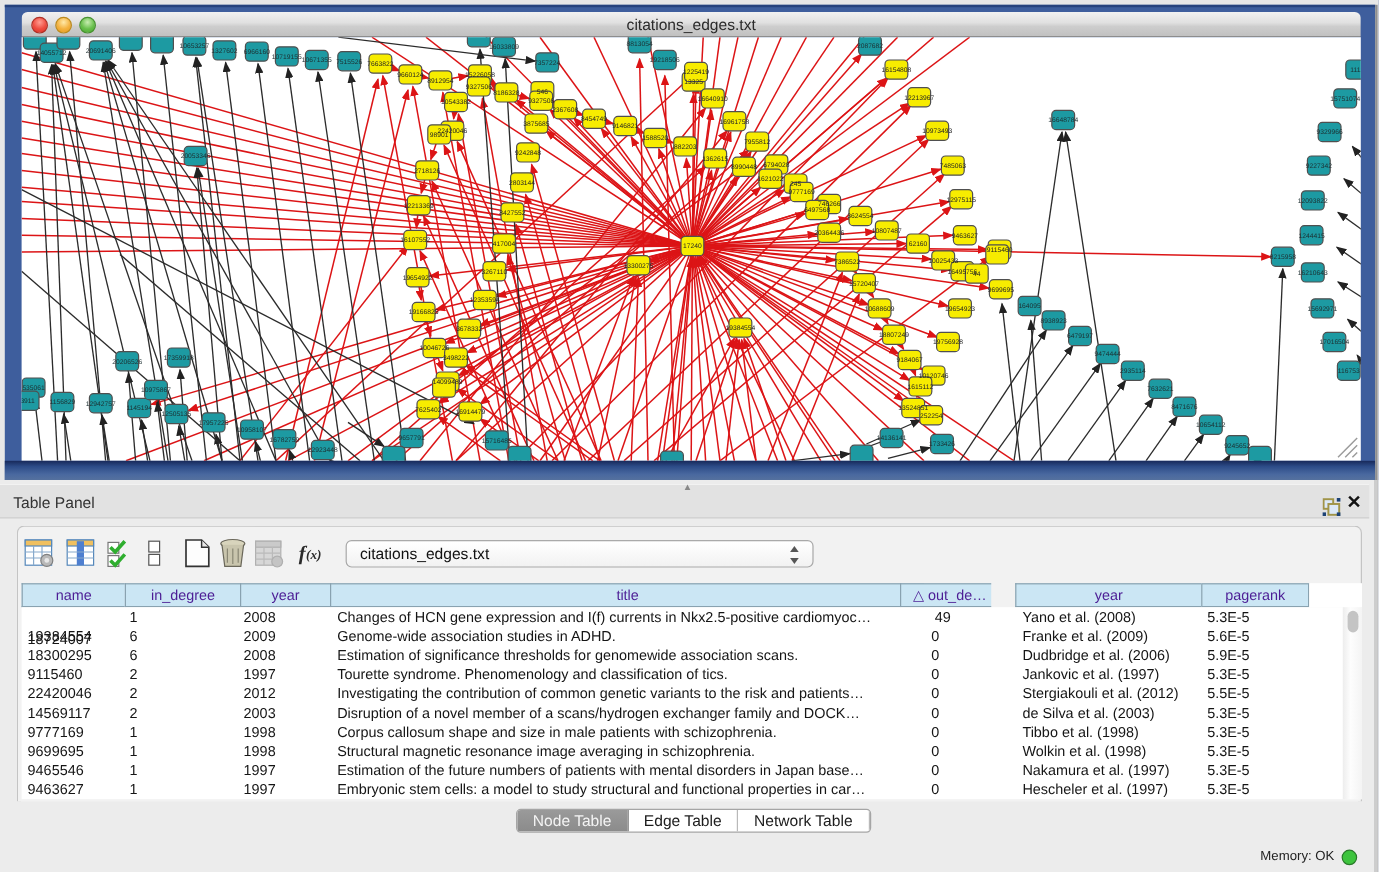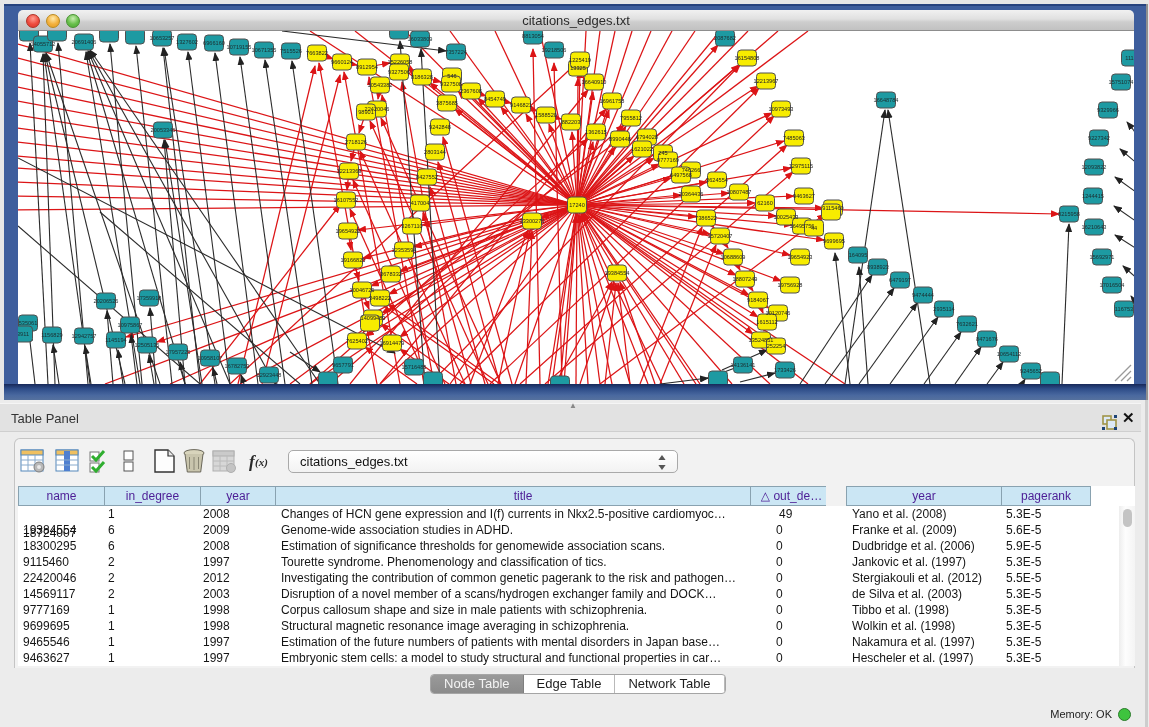--- a/index.html
+++ b/index.html
@@ -686,21 +686,21 @@
 <div class="cell" style="left:23px;top:555px">9115460</div>
 <div class="cell" style="left:108px;top:555px">2</div>
 <div class="cell" style="left:203px;top:555px">1997</div>
 <div class="cell" style="left:281px;top:555px">Tourette syndrome. Phenomenology and classification of tics.</div>
 <div class="cell" style="left:776px;top:555px">0</div>
 <div class="cell" style="left:852px;top:555px">Jankovic et al. (1997)</div>
 <div class="cell" style="left:1006px;top:555px">5.3E-5</div>
 <div class="cell" style="left:23px;top:571px">22420046</div>
 <div class="cell" style="left:108px;top:571px">2</div>
 <div class="cell" style="left:203px;top:571px">2012</div>
-<div class="cell" style="left:281px;top:571px">Investigating the contribution of common genetic pagerank to the risk and pathogen…</div>
+<div class="cell" style="left:281px;top:571px">Investigating the contribution of common genetic variants to the risk and patients…</div>
 <div class="cell" style="left:776px;top:571px">0</div>
 <div class="cell" style="left:852px;top:571px">Stergiakouli et al. (2012)</div>
 <div class="cell" style="left:1006px;top:571px">5.5E-5</div>
 <div class="cell" style="left:23px;top:587px">14569117</div>
 <div class="cell" style="left:108px;top:587px">2</div>
 <div class="cell" style="left:203px;top:587px">2003</div>
 <div class="cell" style="left:281px;top:587px">Disruption of a novel member of a scans/hydrogen exchanger family and DOCK…</div>
 <div class="cell" style="left:776px;top:587px">0</div>
 <div class="cell" style="left:852px;top:587px">de Silva et al. (2003)</div>
 <div class="cell" style="left:1006px;top:587px">5.3E-5</div>

